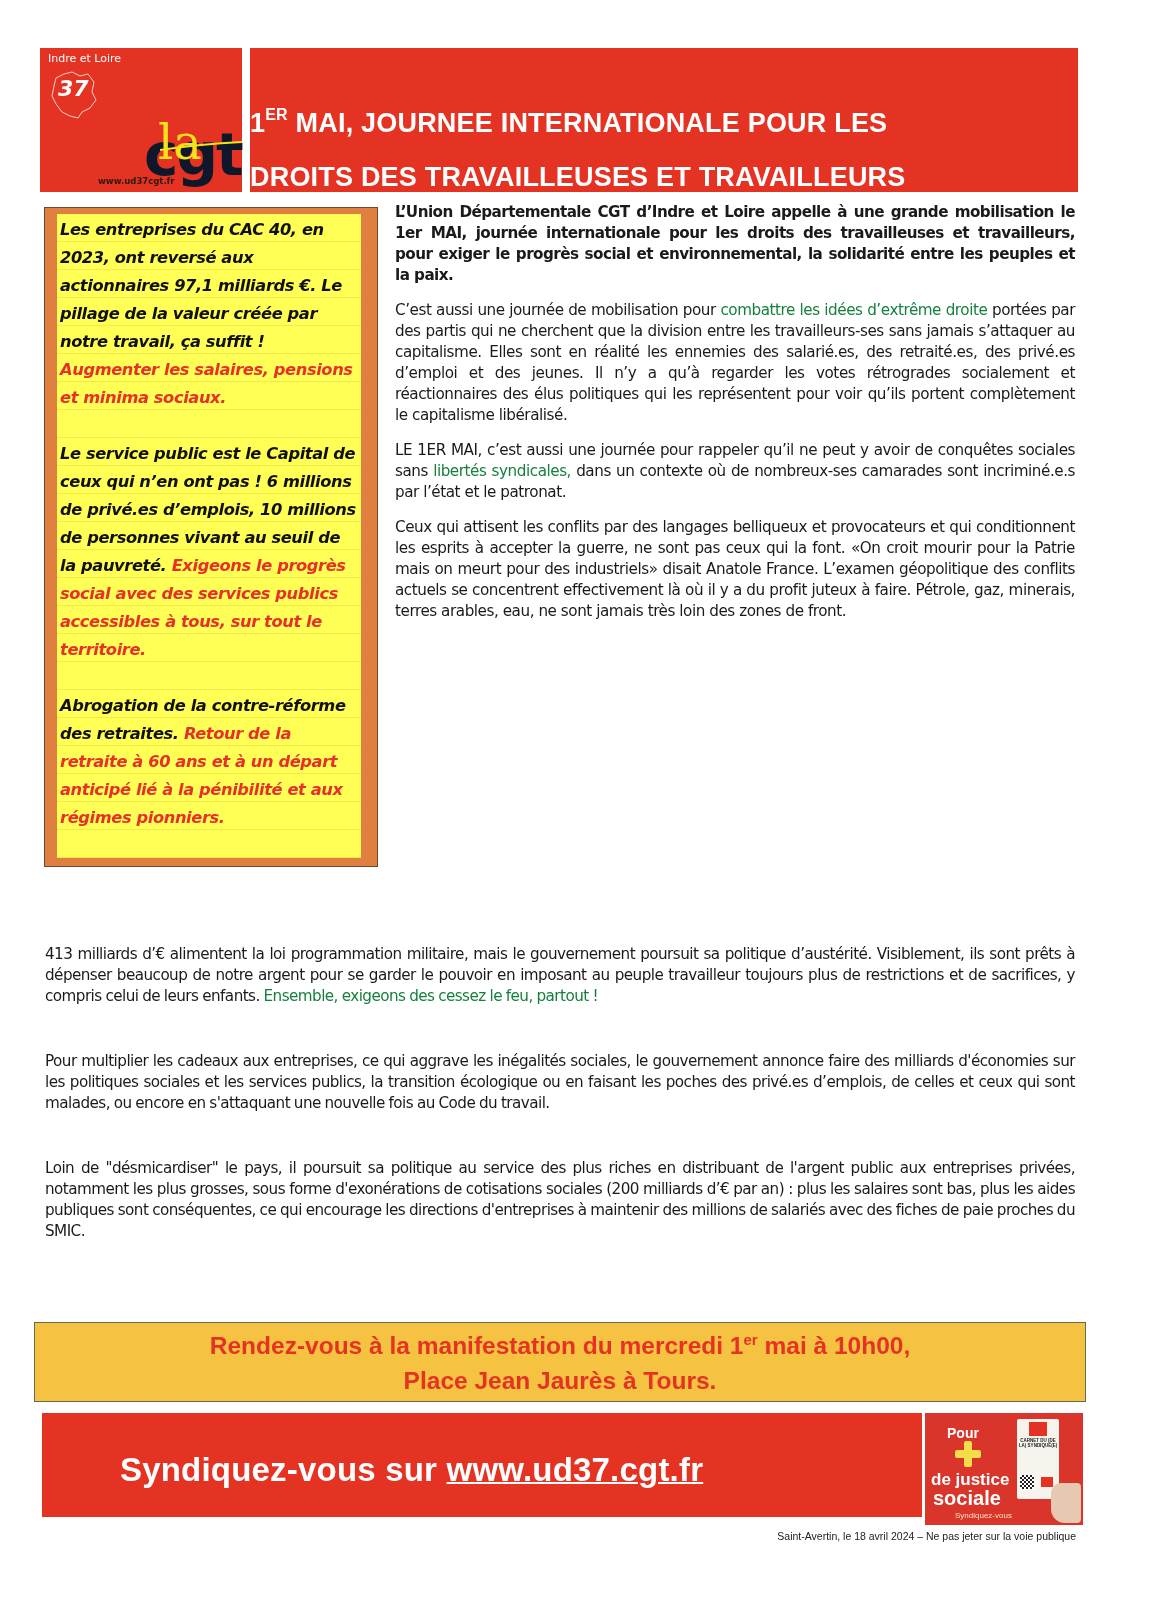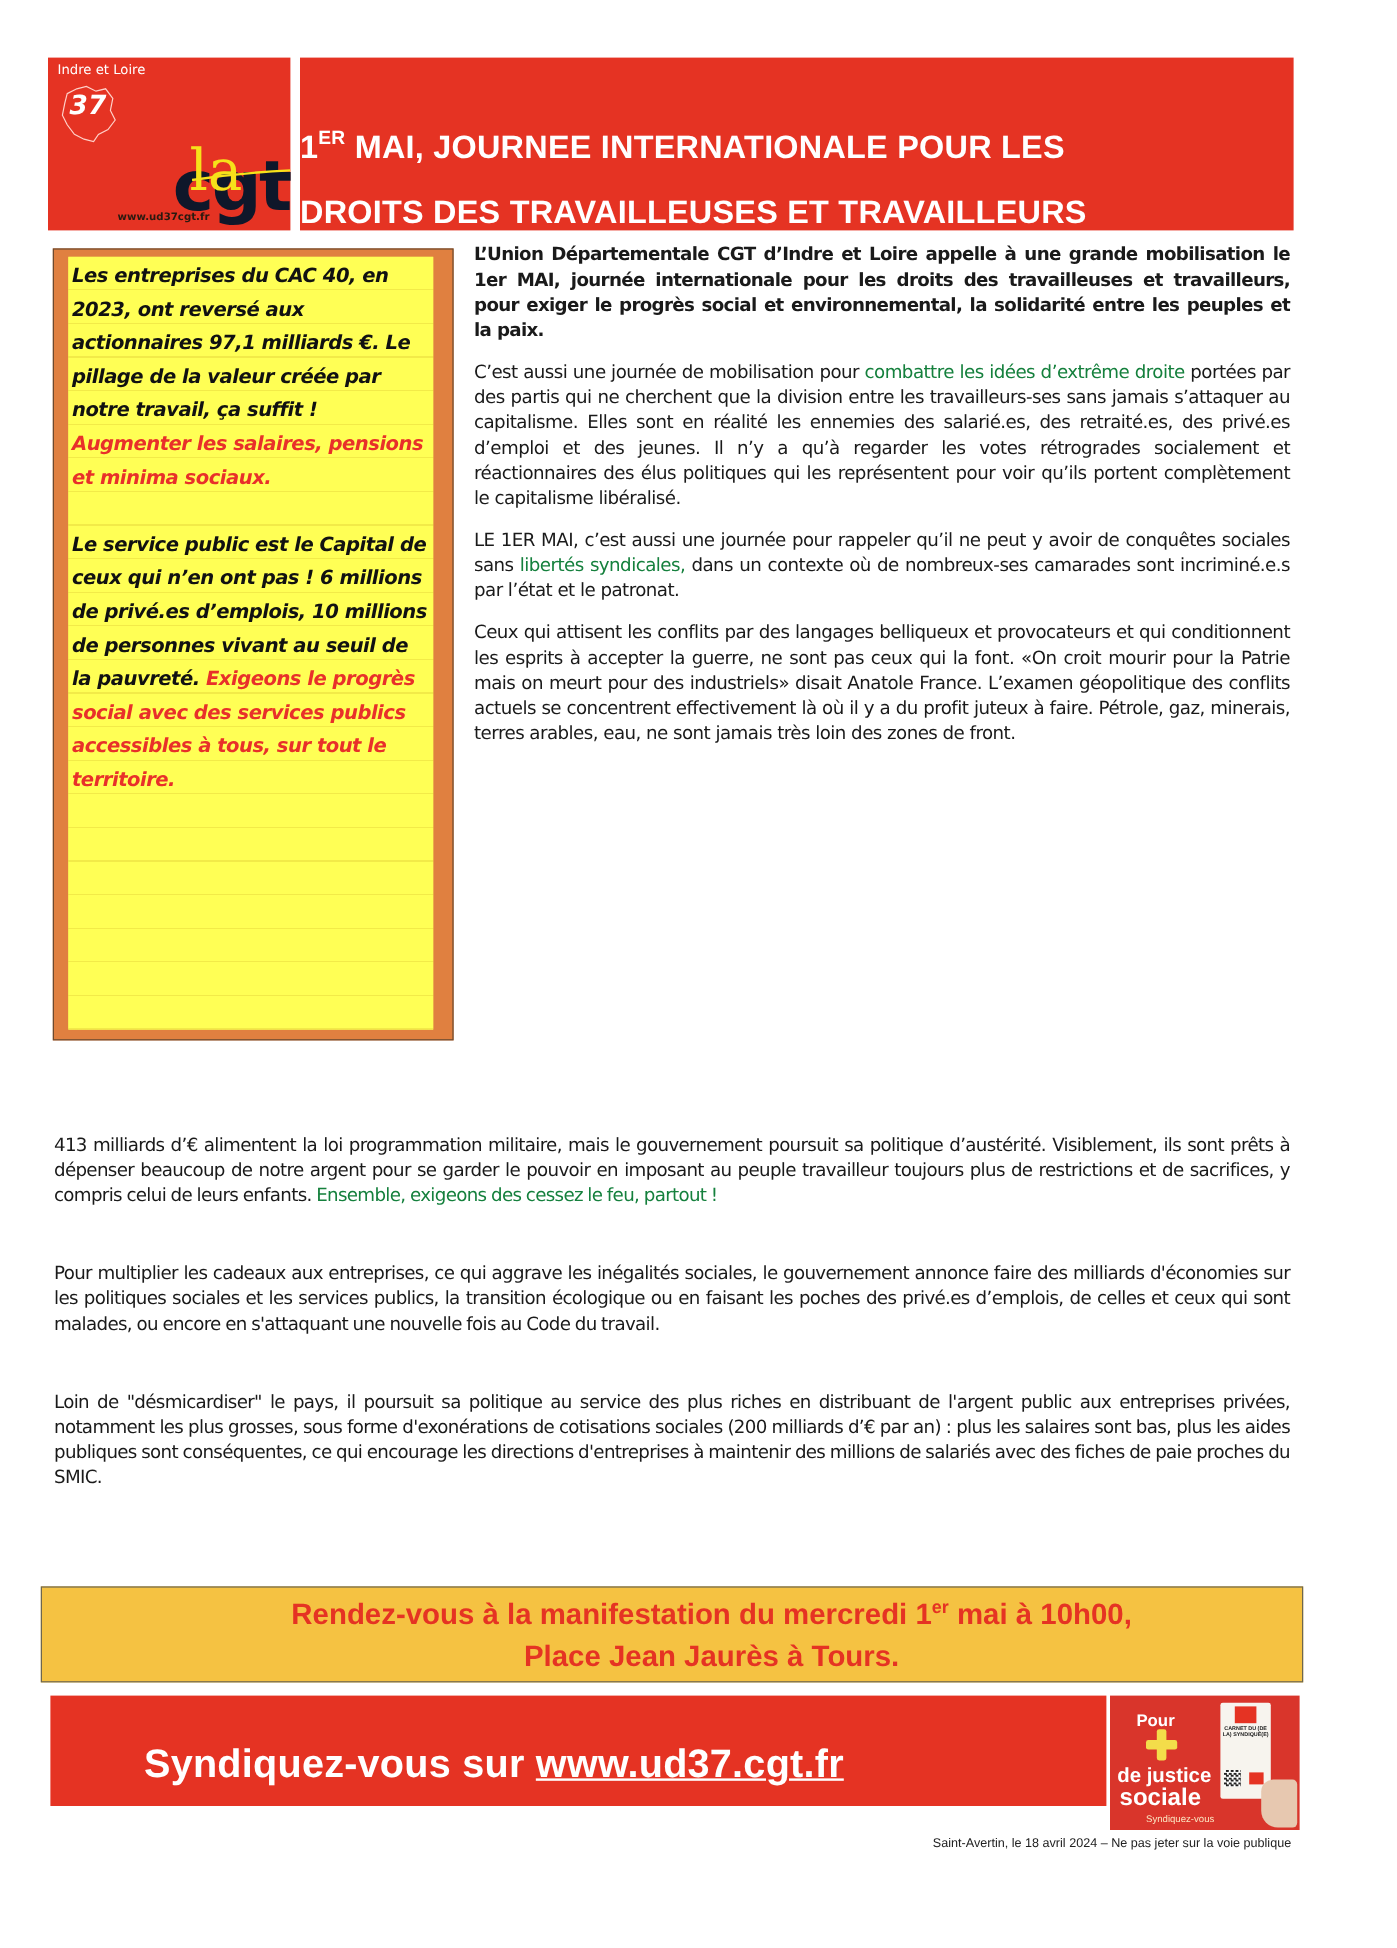--- a/index.html
+++ b/index.html
@@ -48,27 +48,27 @@
   .body-text.intro { font-weight: bold; letter-spacing: -0.55px; }
   .link-red { color: #15803d; }
 
   .full-col { position: absolute; left: 45px; top: 900px; width: 1030px; }
   .full-col .body-text { letter-spacing: -0.55px; word-spacing: -0.5px; margin-top: 44px; }
 
   
   .call-box { position: absolute; left: 34px; top: 1322px; width: 1052px; height: 80px;
               background: #f5c242; border: 1px solid #6d6650; box-sizing: border-box;
               text-align: center; color: #e53323; font-weight: bold; font-size: 24.5px; }
-  .call-line { position: absolute; left: 0; width: 100%; padding-left: 33px; }
+  .call-line { position: absolute; left: 0; width: 100%; }
   .call-line.l1 { top: 9px; }
   .call-line.l2 { top: 44px; }
   .call-line sup { font-size: 15px; vertical-align: 9px; line-height: 0; }
 
   
-  .footer-banner { position: absolute; left: 42px; top: 1413px; width: 880px; height: 92px;
+  .footer-banner { position: absolute; left: 42px; top: 1413px; width: 880px; height: 104px;
                    background: #e53323; }
   .footer-text { position: absolute; left: 78px; top: 38px; color: #fff; font-weight: bold;
                  font-size: 33px; letter-spacing: 0.2px; }
   .footer-text .url { text-decoration: underline; text-decoration-thickness: 2px; }
 
   .promo { position: absolute; left: 925px; top: 1413px; width: 158px; height: 112px;
            background: #d9352b; color: #fff; overflow: hidden; }
   .promo-pour { position: absolute; left: 22px; top: 12px; font-weight: bold; font-size: 14px; }
   .promo-plus { position: absolute; left: 30px; top: 28px; width: 26px; height: 26px; }
   .promo-plus::before, .promo-plus::after { content: ""; position: absolute; background: #f3dd4a; border-radius: 2px; }
@@ -109,20 +109,21 @@
 
 <div class="title-block">
   <div class="title-line l1"><span>1</span><sup>ER</sup><span> MAI, JOURNEE INTERNATIONALE POUR LES</span></div>
   <div class="title-line l2">DROITS DES TRAVAILLEUSES ET TRAVAILLEURS</div>
 </div>
 
 <div class="side-box">
   <div class="side-inner">
     <p class="side-p"><span>Les entreprises du CAC 40, en 2023, ont reversé aux actionnaires 97,1 milliards €. Le pillage de la valeur créée par notre travail, ça suffit ! </span><span class="red">Augmenter les salaires, pensions et minima sociaux.</span></p>
     <p class="side-p"><span>Le service public est le Capital de ceux qui n’en ont pas ! 6 millions de privé.es d’emplois, 10 millions de personnes vivant au seuil de la pauvreté. </span><span class="red">Exigeons le progrès social avec des services publics accessibles à tous, sur tout le territoire.</span></p>
+    <p class="side-p"><span>Abrogation de la contre-réforme des retraites. </span><span class="red">Retour de la retraite à 60 ans et à un départ anticipé lié à la pénibilité et aux régimes pionniers.</span></p>
   </div>
 </div>
 
 <div class="main-col">
   <p class="body-text intro">L’Union Départementale CGT d’Indre et Loire appelle à une grande mobilisation le 1er MAI, journée internationale pour les droits des travailleuses et travailleurs, pour exiger le progrès social et environnemental, la solidarité entre les peuples et la paix.</p>
   <p class="body-text"><span>C’est aussi une journée de mobilisation pour </span><span class="link-red">combattre les idées d’extrême droite</span><span> portées par des partis qui ne cherchent que la division entre les travailleurs-ses sans jamais s’attaquer au capitalisme. Elles sont en réalité les ennemies des salarié.es, des retraité.es, des privé.es d’emploi et des jeunes. Il n’y a qu’à regarder les votes rétrogrades socialement et réactionnaires des élus politiques qui les représentent pour voir qu’ils portent complètement le capitalisme libéralisé.</span></p>
   <p class="body-text"><span>LE 1ER MAI, c’est aussi une journée pour rappeler qu’il ne peut y avoir de conquêtes sociales sans </span><span class="link-red">libertés syndicales,</span><span> dans un contexte où de nombreux-ses camarades sont incriminé.e.s par l’état et le patronat.</span></p>
   <p class="body-text">Ceux qui attisent les conflits par des langages belliqueux et provocateurs et qui conditionnent les esprits à accepter la guerre, ne sont pas ceux qui la font. «On croit mourir pour la Patrie mais on meurt pour des industriels» disait Anatole France. L’examen géopolitique des conflits actuels se concentrent effectivement là où il y a du profit juteux à faire. Pétrole, gaz, minerais, terres arables, eau, ne sont jamais très loin des zones de front.</p>
 </div>
 

